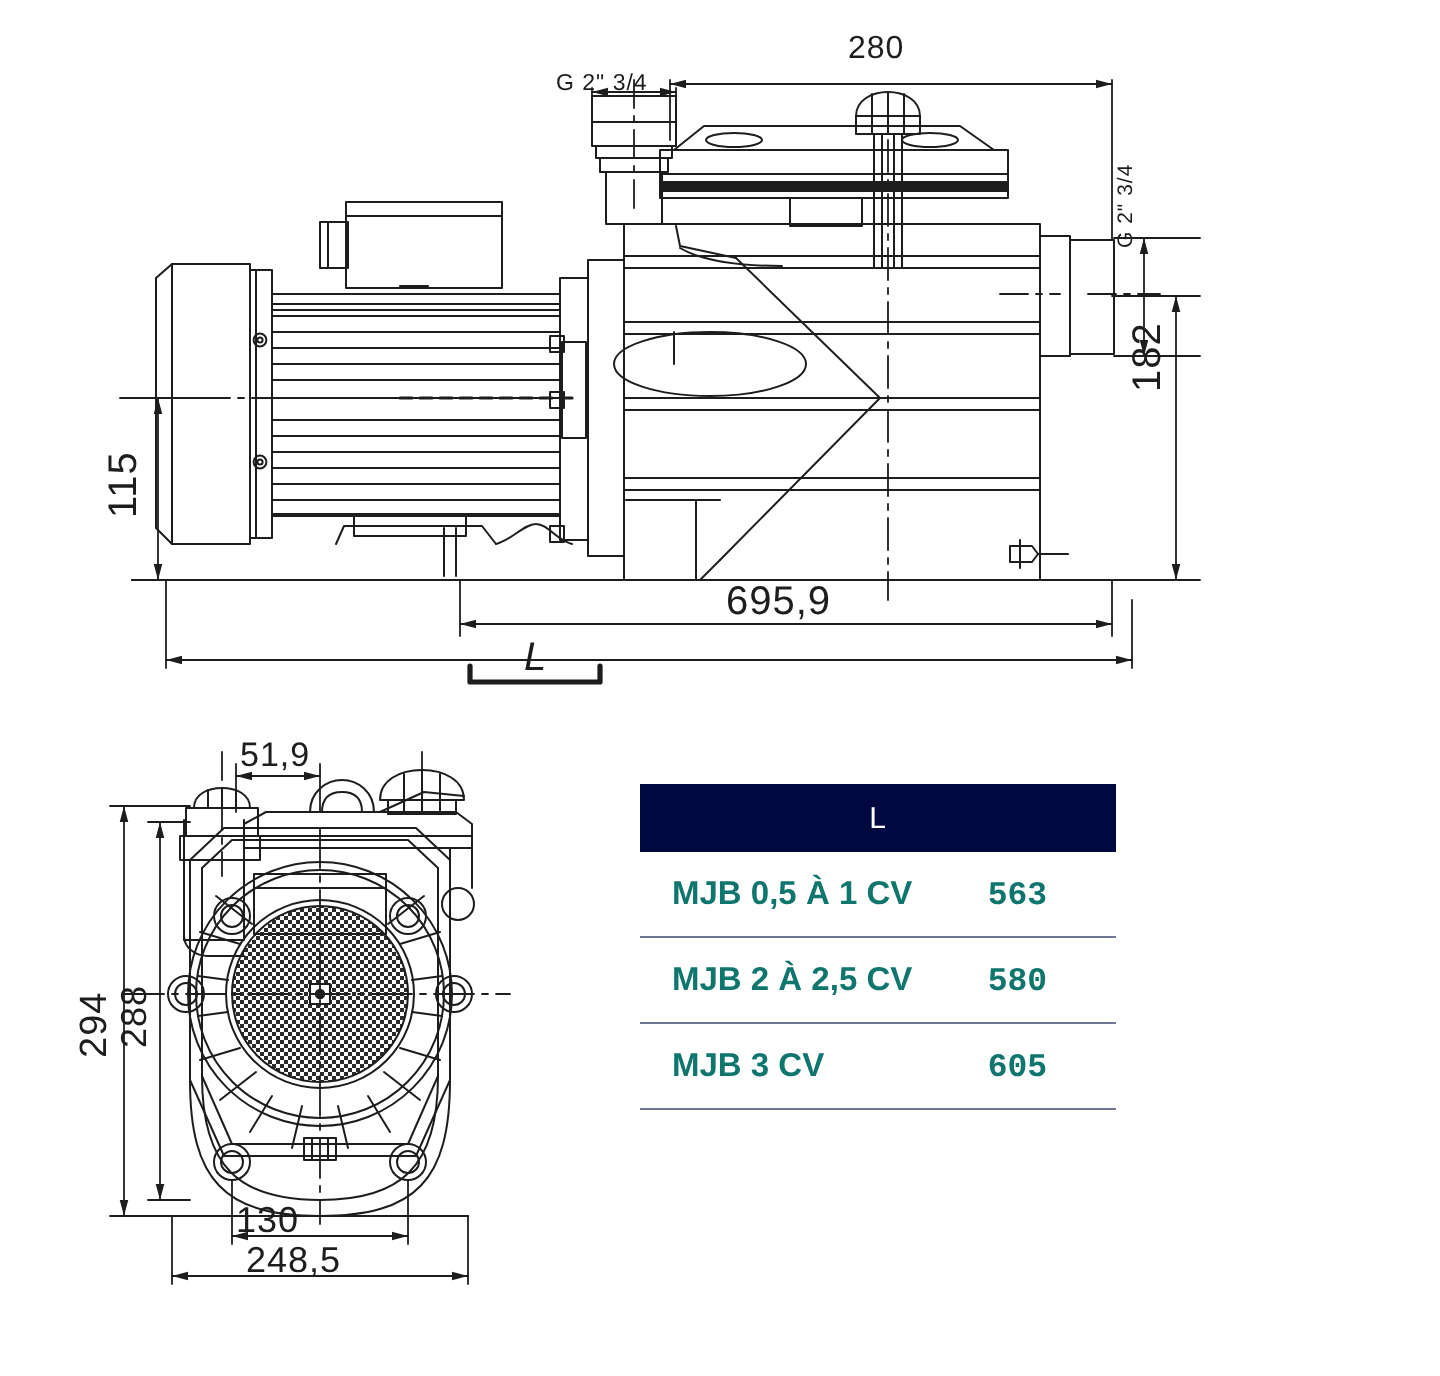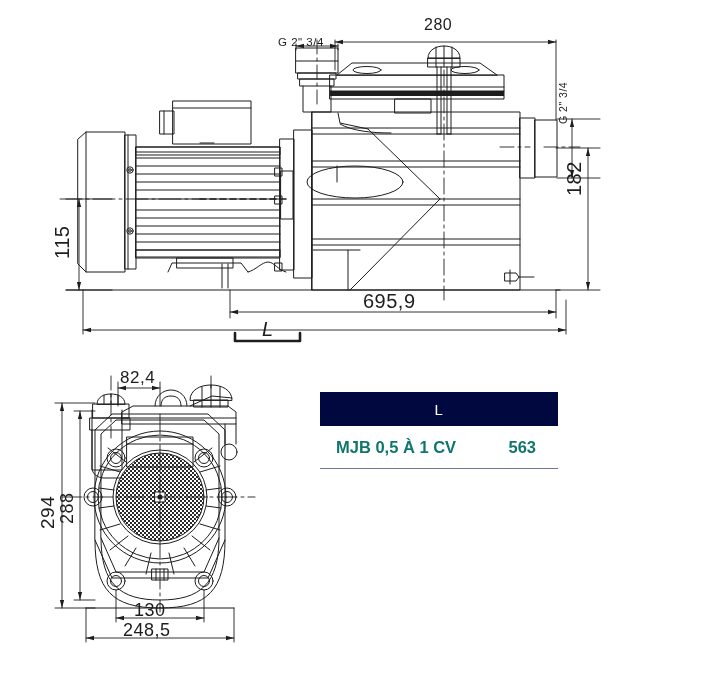--- a/index.html
+++ b/index.html
@@ -49,23 +49,24 @@
   #spec-table td {
     color: #0f766e;
     font-weight: bold;
     font-size: 16.5px;
     height: 42px;
     padding: 0 4px 0 16px;
     border-bottom: 1.6px solid #6f7594;
     letter-spacing: 0px;
   }
   #spec-table td.val {
-    text-align: right;
+    text-align: left;
     padding-right: 22px;
     padding-left: 0;
+    font-family: Liberation Mono, monospace;
   }
   #spec-table tbody tr:first-child td { border-top: none; }
 </style>
 </head>
 <body>
 
 <svg id="sheet" viewBox="0 0 720 688" xmlns="http://www.w3.org/2000/svg">
   <defs>
     <pattern id="fanmesh" width="4" height="4" patternUnits="userSpaceOnUse">
       <rect width="4" height="4" fill="#ffffff"></rect>
@@ -354,35 +355,43 @@
 <div class="dim-text" style="left:557px; top:124px; font-size:10.5px; transform:rotate(-90deg); transform-origin:0 0;">G 2" 3/4</div>
 
 <div class="dim-text" style="left:563px; top:196px; font-size:20px; transform:rotate(-90deg); transform-origin:0 0;">182</div>
 
 <div class="dim-text" style="left:51px; top:259px; font-size:20px; transform:rotate(-90deg); transform-origin:0 0;">115</div>
 
 <div class="dim-text" style="left:363px; top:290px; font-size:20px;">695,9</div>
 
 <div class="dim-text" style="left:262px; top:318px; font-size:20px; font-style:italic;">L</div>
 
-<div class="dim-text" style="left:120px; top:368px; font-size:17px;">82,4</div>
+<div class="dim-text" style="left:120px; top:368px; font-size:17px;">51,9</div>
 
 <div class="dim-text" style="left:37px; top:529px; font-size:19px; transform:rotate(-90deg); transform-origin:0 0;">294</div>
 
 <div class="dim-text" style="left:57px; top:524px; font-size:18px; transform:rotate(-90deg); transform-origin:0 0;">288</div>
 
-<div class="dim-text" style="left:134px; top:600px; font-size:18px;">130</div>
+<div class="dim-text" style="left:118px; top:600px; font-size:18px;">130</div>
 
 <div class="dim-text" style="left:123px; top:620px; font-size:18px;">248,5</div>
 
 <table id="spec-table">
   <thead>
     <tr>
       <th colspan="2">L</th>
     </tr>
   </thead>
   <tbody>
     <tr>
       <td>MJB 0,5 À 1 CV</td>
       <td class="val">563</td>
     </tr>
+    <tr>
+      <td>MJB 2 À 2,5 CV</td>
+      <td class="val">580</td>
+    </tr>
+    <tr>
+      <td>MJB 3 CV</td>
+      <td class="val">605</td>
+    </tr>
   </tbody>
 </table>
 
 </body></html>

